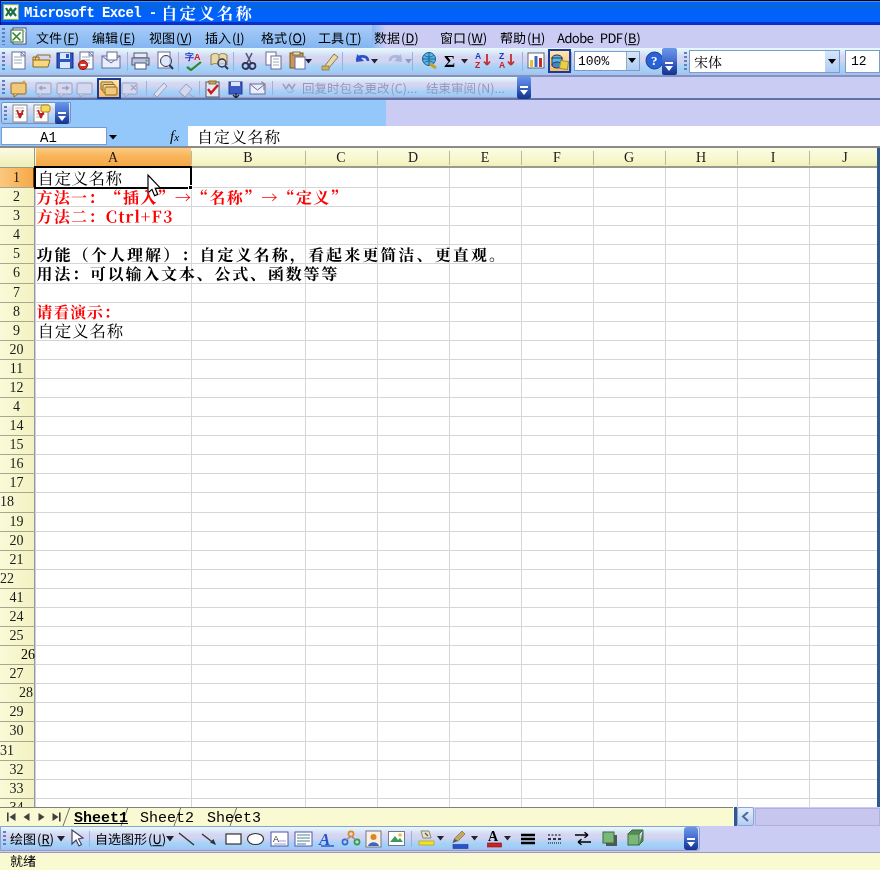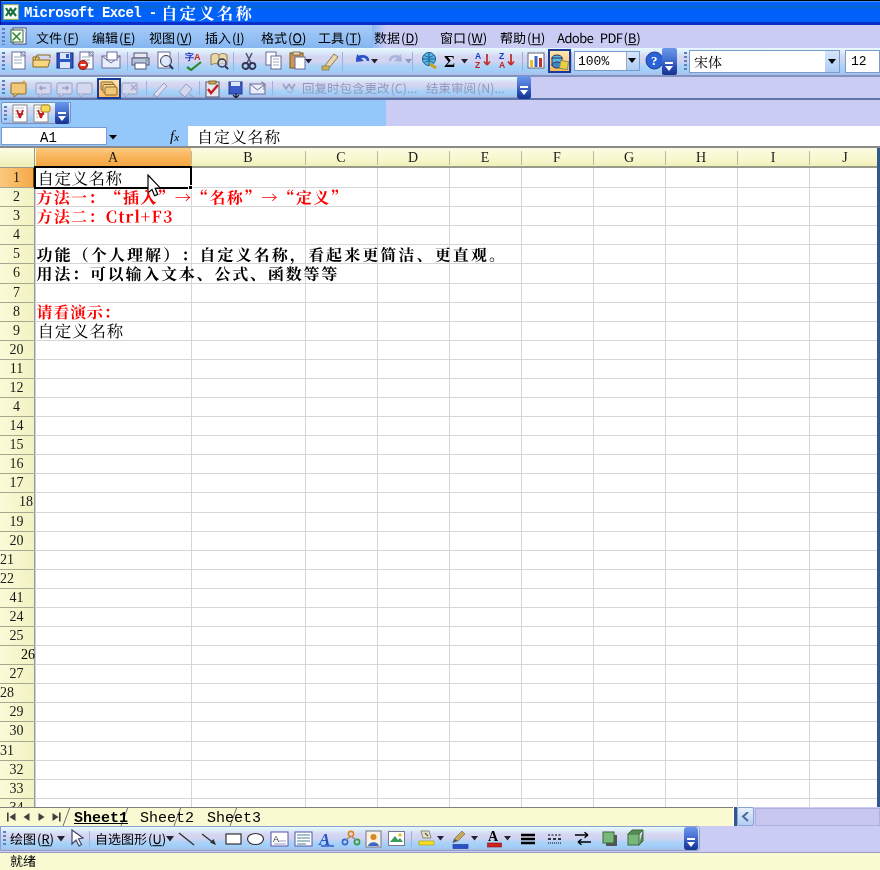--- a/index.html
+++ b/index.html
@@ -516,31 +516,31 @@
     <div class="abs" style="left:0;top:136px;width:33px;text-align:center;font-family:'Liberation Serif',serif;font-size:14px;color:#1a1a1a">8</div>
     <div class="abs" style="left:0;top:155px;width:33px;text-align:center;font-family:'Liberation Serif',serif;font-size:14px;color:#1a1a1a">9</div>
     <div class="abs" style="left:0;top:174px;width:33px;text-align:center;font-family:'Liberation Serif',serif;font-size:14px;color:#1a1a1a">20</div>
     <div class="abs" style="left:0;top:193px;width:33px;text-align:center;font-family:'Liberation Serif',serif;font-size:14px;color:#1a1a1a">11</div>
     <div class="abs" style="left:0;top:212px;width:33px;text-align:center;font-family:'Liberation Serif',serif;font-size:14px;color:#1a1a1a">12</div>
     <div class="abs" style="left:0;top:231px;width:33px;text-align:center;font-family:'Liberation Serif',serif;font-size:14px;color:#1a1a1a">4</div>
     <div class="abs" style="left:0;top:250px;width:33px;text-align:center;font-family:'Liberation Serif',serif;font-size:14px;color:#1a1a1a">14</div>
     <div class="abs" style="left:0;top:269px;width:33px;text-align:center;font-family:'Liberation Serif',serif;font-size:14px;color:#1a1a1a">15</div>
     <div class="abs" style="left:0;top:288px;width:33px;text-align:center;font-family:'Liberation Serif',serif;font-size:14px;color:#1a1a1a">16</div>
     <div class="abs" style="left:0;top:307px;width:33px;text-align:center;font-family:'Liberation Serif',serif;font-size:14px;color:#1a1a1a">17</div>
-    <div class="abs" style="left:0;top:326px;width:33px;text-align:right;font-family:'Liberation Serif',serif;font-size:14px;color:#1a1a1a">18</div>
+    <div class="abs" style="left:0;top:326px;width:33px;text-align:left;font-family:'Liberation Serif',serif;font-size:14px;color:#1a1a1a">18</div>
     <div class="abs" style="left:0;top:346px;width:33px;text-align:center;font-family:'Liberation Serif',serif;font-size:14px;color:#1a1a1a">19</div>
     <div class="abs" style="left:0;top:365px;width:33px;text-align:center;font-family:'Liberation Serif',serif;font-size:14px;color:#1a1a1a">20</div>
-    <div class="abs" style="left:0;top:384px;width:33px;text-align:left;font-family:'Liberation Serif',serif;font-size:14px;color:#1a1a1a">21</div>
+    <div class="abs" style="left:0;top:384px;width:33px;text-align:center;font-family:'Liberation Serif',serif;font-size:14px;color:#1a1a1a">21</div>
     <div class="abs" style="left:0;top:403px;width:33px;font-family:'Liberation Serif',serif;font-size:14px;color:#1a1a1a">22</div>
     <div class="abs" style="left:0;top:422px;width:33px;text-align:center;font-family:'Liberation Serif',serif;font-size:14px;color:#1a1a1a">41</div>
     <div class="abs" style="left:0;top:441px;width:33px;text-align:center;font-family:'Liberation Serif',serif;font-size:14px;color:#1a1a1a">24</div>
     <div class="abs" style="left:0;top:460px;width:33px;text-align:center;font-family:'Liberation Serif',serif;font-size:14px;color:#1a1a1a">25</div>
     <div class="abs" style="left:0;top:479px;width:56px;text-align:center;font-family:'Liberation Serif',serif;font-size:14px;color:#000000">26</div>
     <div class="abs" style="left:0;top:498px;width:33px;text-align:center;font-family:'Liberation Serif',serif;font-size:14px;color:#1a1a1a">27</div>
-    <div class="abs" style="left:0;top:517px;width:33px;text-align:left;font-family:'Liberation Serif',serif;font-size:14px;color:#1a1a1a">28</div>
+    <div class="abs" style="left:0;top:517px;width:33px;text-align:right;font-family:'Liberation Serif',serif;font-size:14px;color:#1a1a1a">28</div>
     <div class="abs" style="left:0;top:536px;width:33px;text-align:center;font-family:'Liberation Serif',serif;font-size:14px;color:#1a1a1a">29</div>
     <div class="abs" style="left:0;top:555px;width:33px;text-align:center;font-family:'Liberation Serif',serif;font-size:14px;color:#1a1a1a">30</div>
     <div class="abs" style="left:0;top:575px;width:33px;font-family:'Liberation Serif',serif;font-size:14px;color:#1a1a1a">31</div>
     <div class="abs" style="left:0;top:594px;width:33px;text-align:center;font-family:'Liberation Serif',serif;font-size:14px;color:#1a1a1a">32</div>
     <div class="abs" style="left:0;top:613px;width:33px;text-align:center;font-family:'Liberation Serif',serif;font-size:14px;color:#1a1a1a">33</div>
     <div class="abs" style="left:0;top:632px;width:33px;text-align:center;font-family:'Liberation Serif',serif;font-size:14px;color:#1a1a1a">34</div>
   </div>
 <svg class="abs" style="left:147px;top:174px" width="16" height="25">
 <path d="M1 1 L1 19 L5 15.4 L7.6 21.8 L10.8 20.4 L8.2 14.2 L13.2 13.9 Z" fill="#fff" stroke="#000" stroke-width="1.2"></path>
 </svg>

